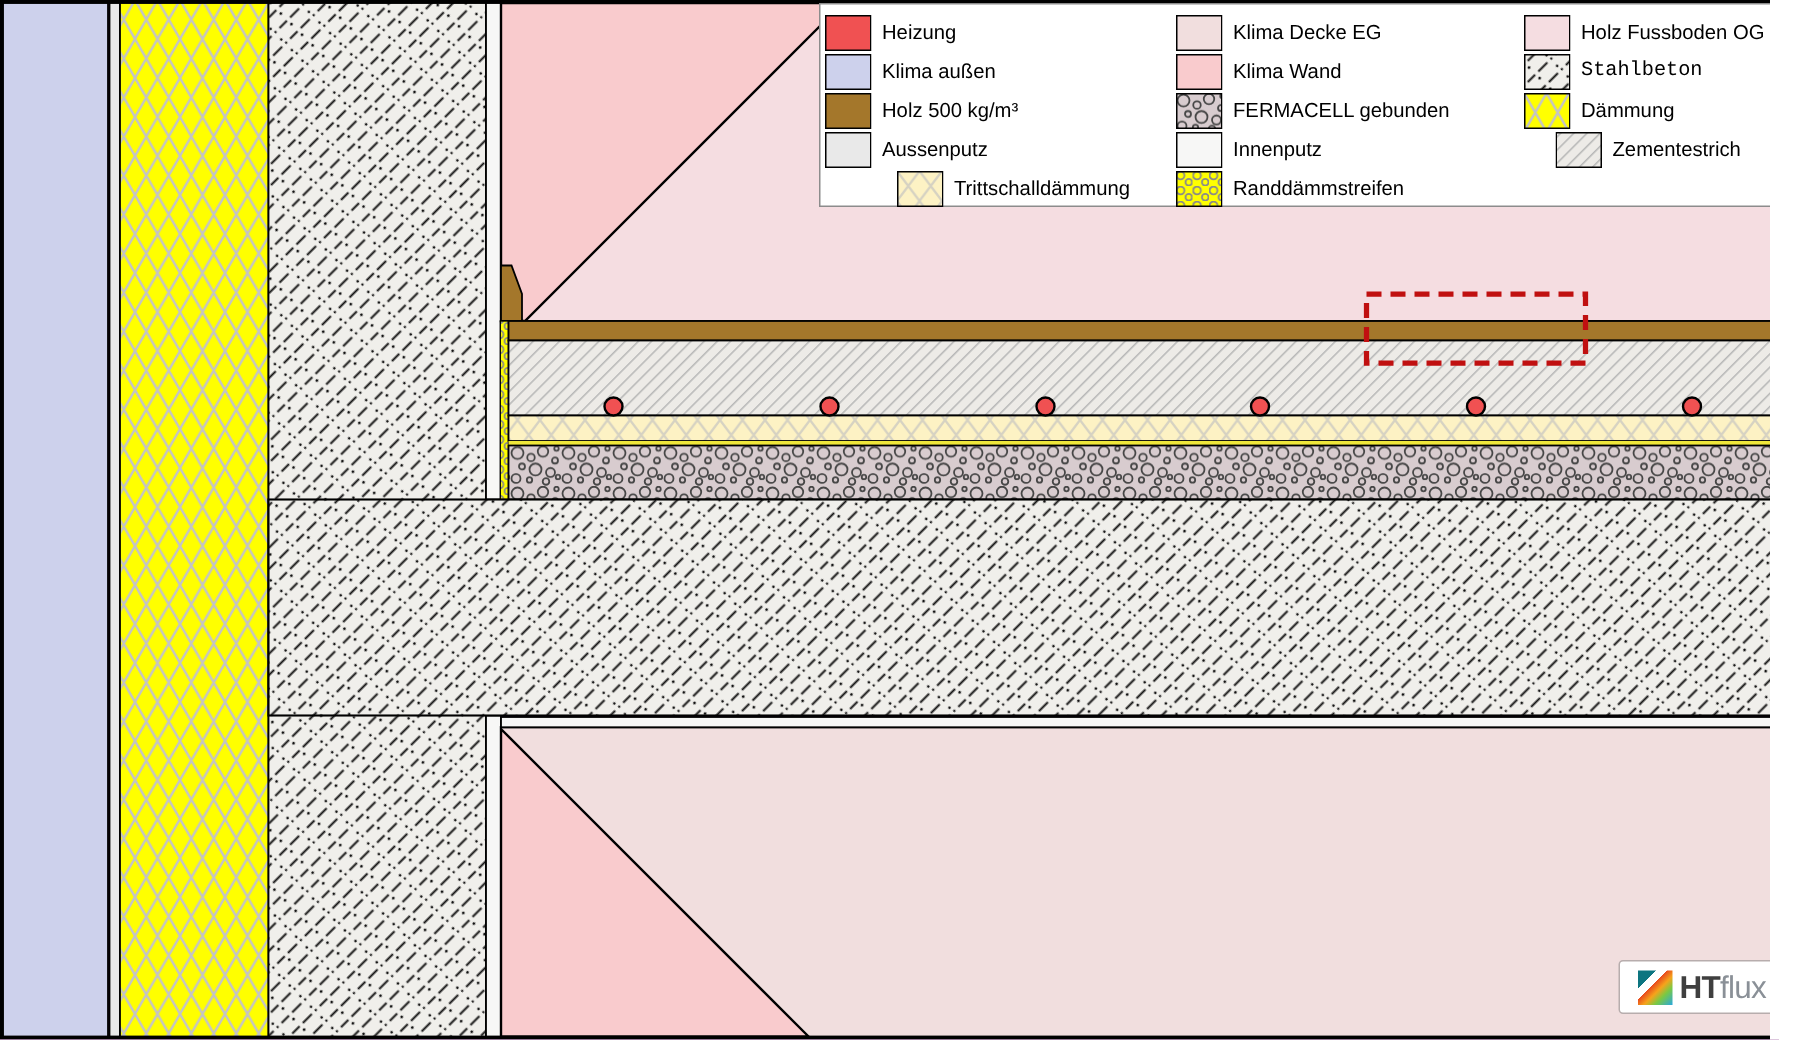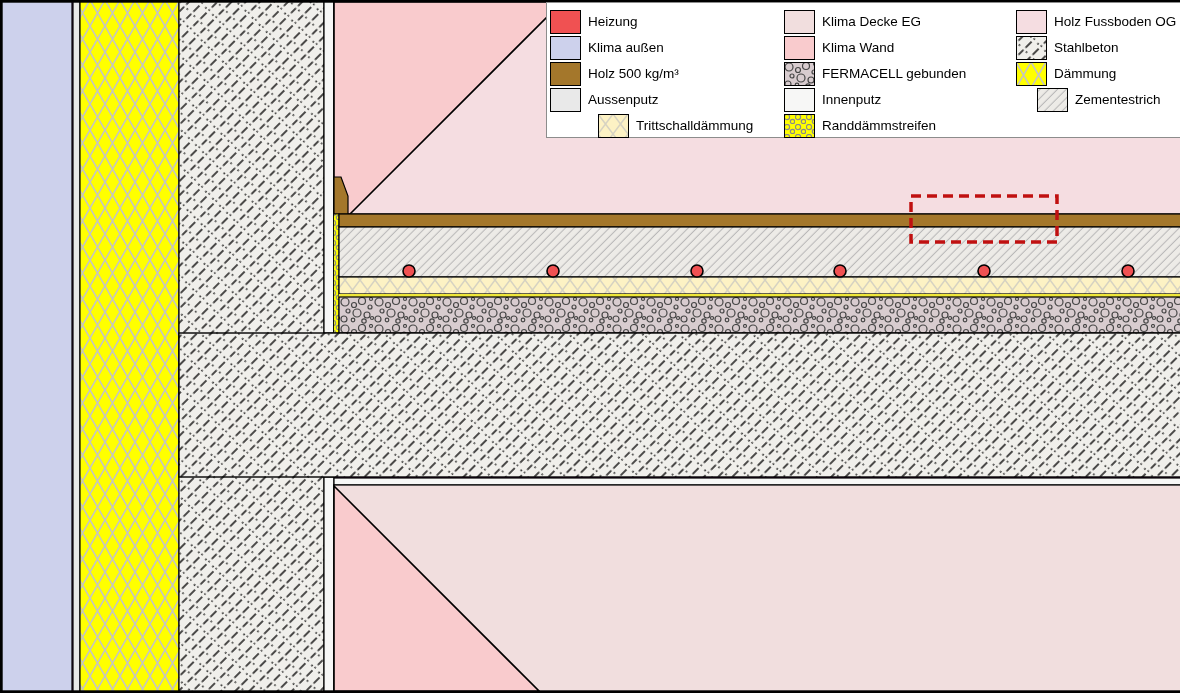--- a/index.html
+++ b/index.html
@@ -208,35 +208,39 @@
           <span class="legend-label">Randdämmstreifen</span>
         </div>
       </div>
       <div class="legend-col" style="left: 469px;">
         <div class="legend-row" style="top: 6px;">
           <svg width="31" height="24">
             <rect x="0.5" y="0.5" width="30" height="23" fill="#f5dde1" stroke="#000" stroke-width="1"></rect>
           </svg>
           <span class="legend-label">Holz Fussboden OG</span>
         </div>
-        <div class="legend-row" style="top: 32px;">
+        <div class="legend-row" style="top: 32px; font-family: Liberation Mono, monospace;">
           <svg width="31" height="24">
             <rect x="0.5" y="0.5" width="30" height="23" fill="url(#pat-stahlbeton)" stroke="#000" stroke-width="1"></rect>
           </svg>
           <span class="legend-label">Stahlbeton</span>
         </div>
         <div class="legend-row" style="top: 58px;">
           <svg width="31" height="24">
             <rect x="0.5" y="0.5" width="30" height="23" fill="url(#pat-daemmung)" stroke="#000" stroke-width="1"></rect>
           </svg>
           <span class="legend-label">Dämmung</span>
         </div>
         <div class="legend-row" style="top: 84px; padding-left: 21px;">
           <svg width="31" height="24">
             <rect x="0.5" y="0.5" width="30" height="23" fill="url(#pat-zementestrich)" stroke="#000" stroke-width="1"></rect>
           </svg>
           <span class="legend-label">Zementestrich</span>
         </div>
       </div>
     </div>
 
+  <div class="logo-box">
+    <span class="logo-icon"></span>
+    <span class="logo-text"><span class="b">HT</span><span class="l">flux</span></span>
+  </div>
 
 </div>
 
 </body></html>

